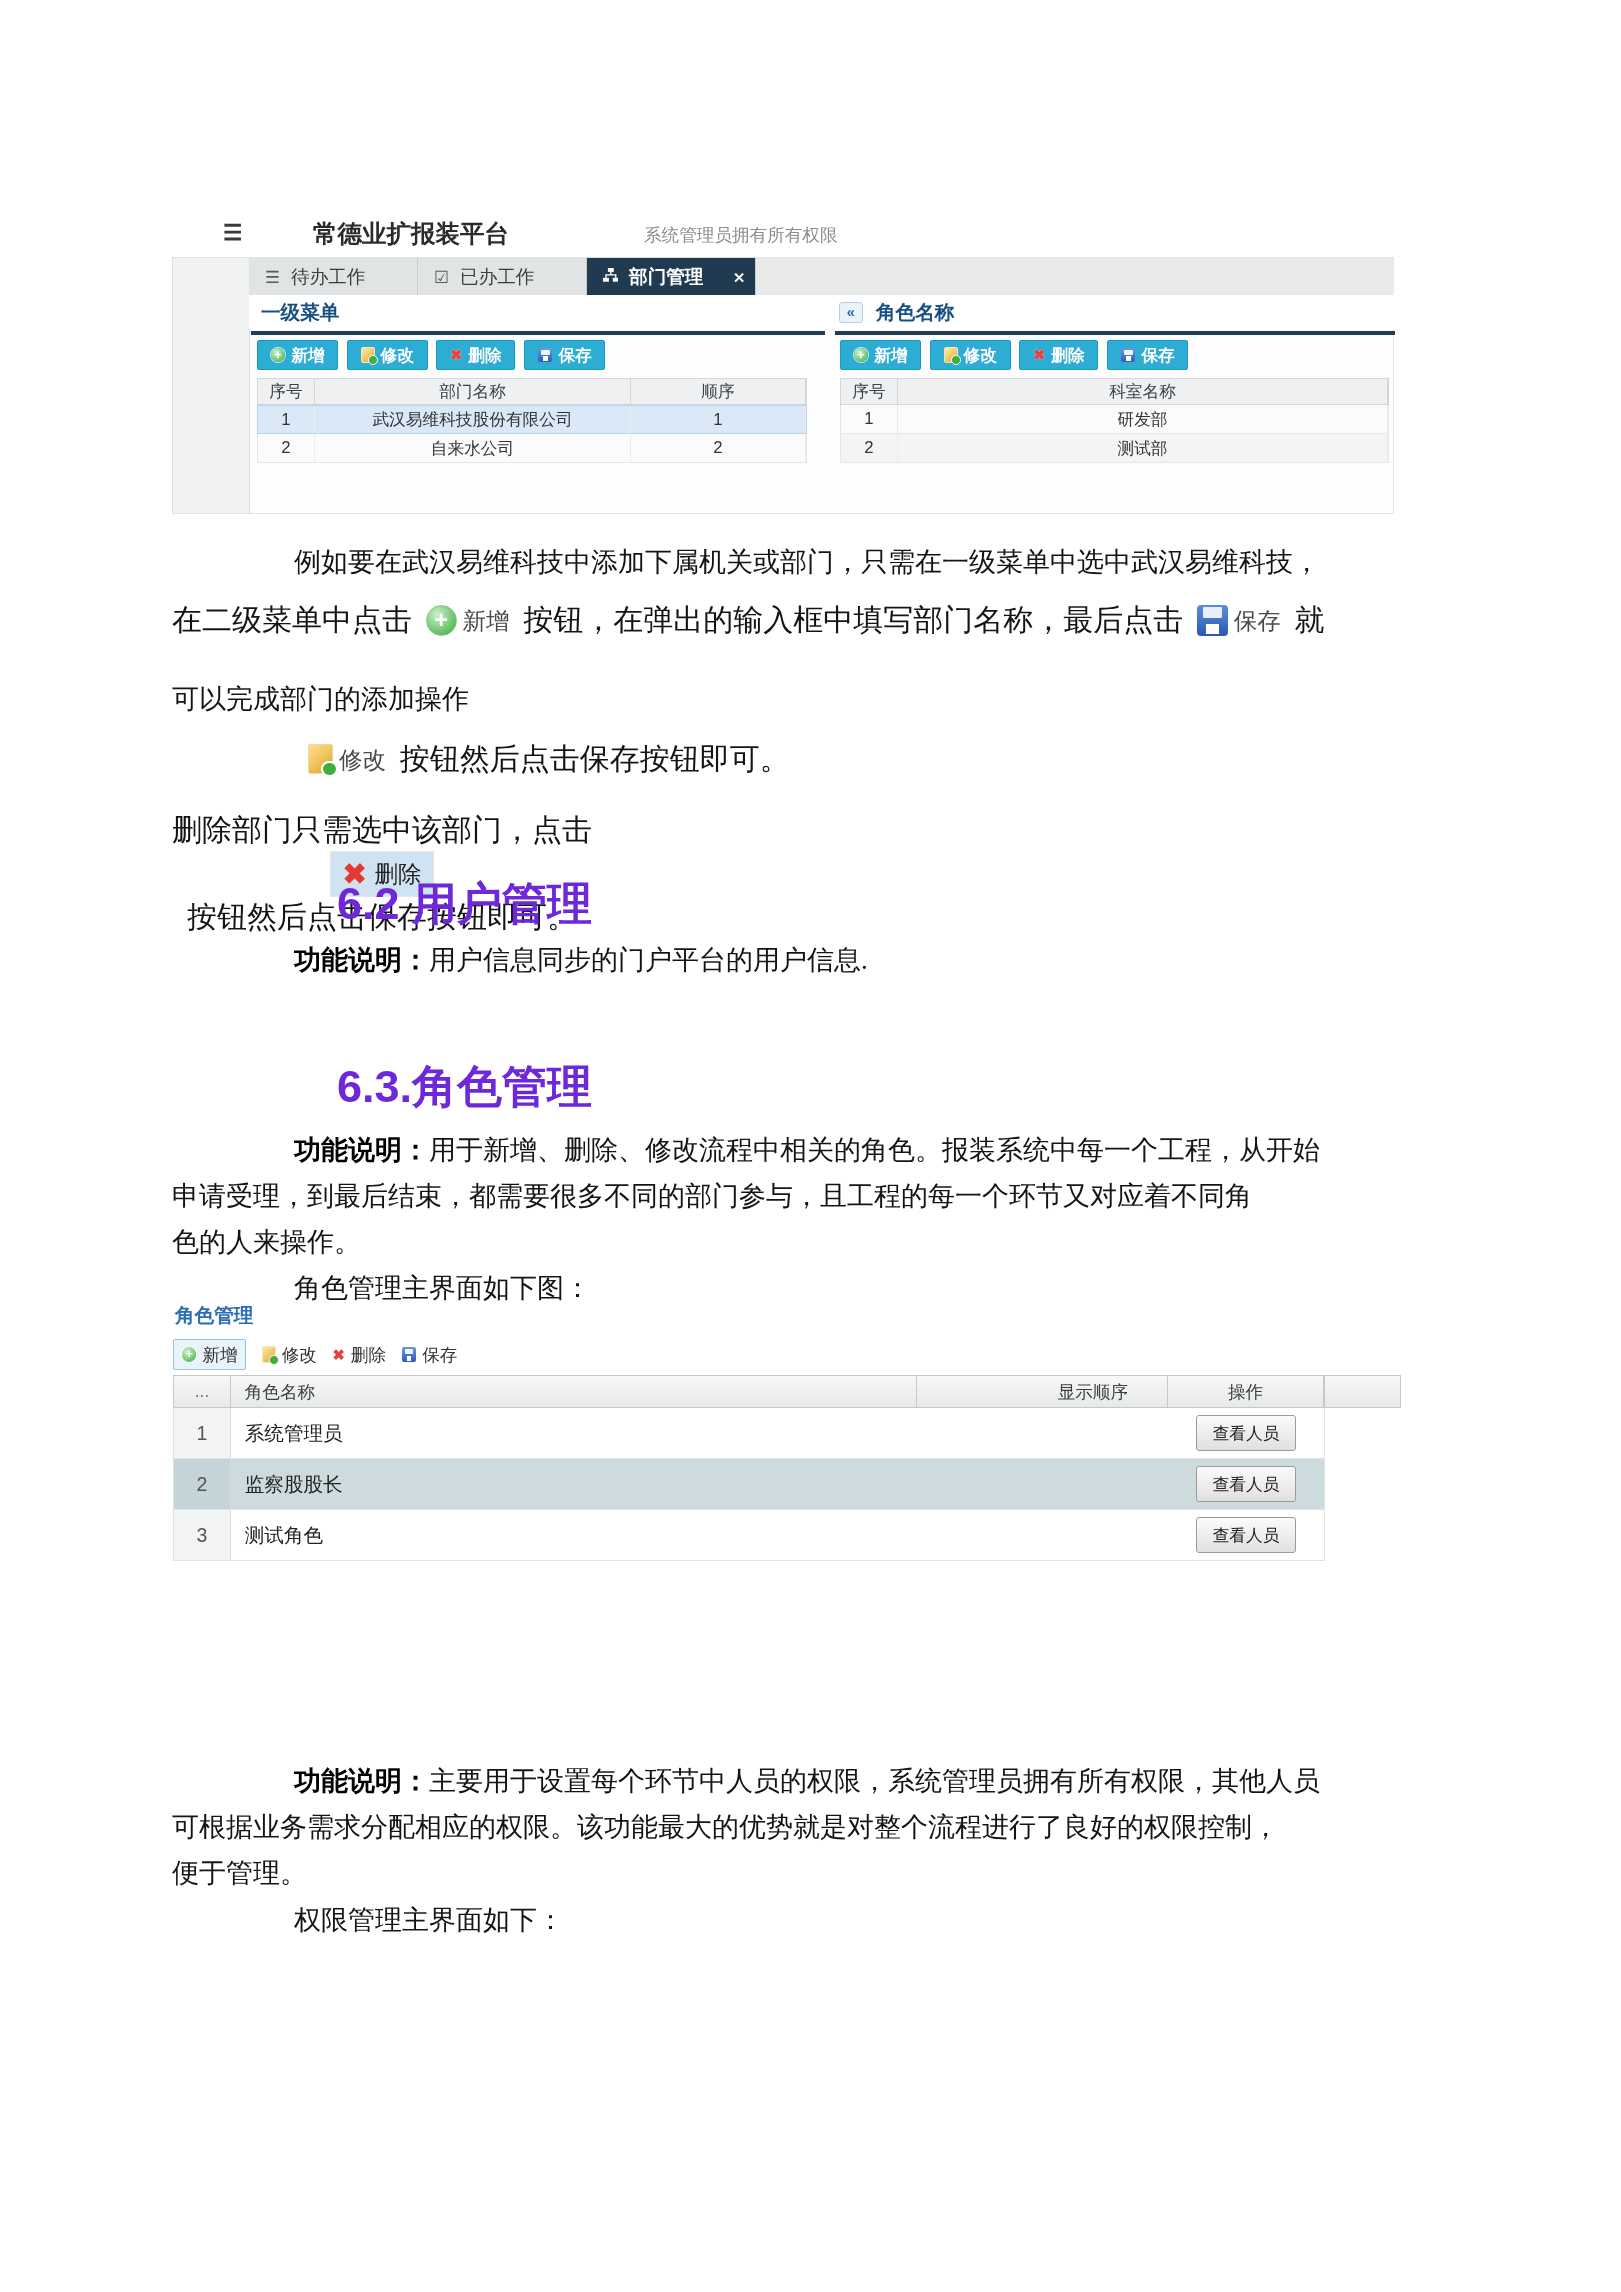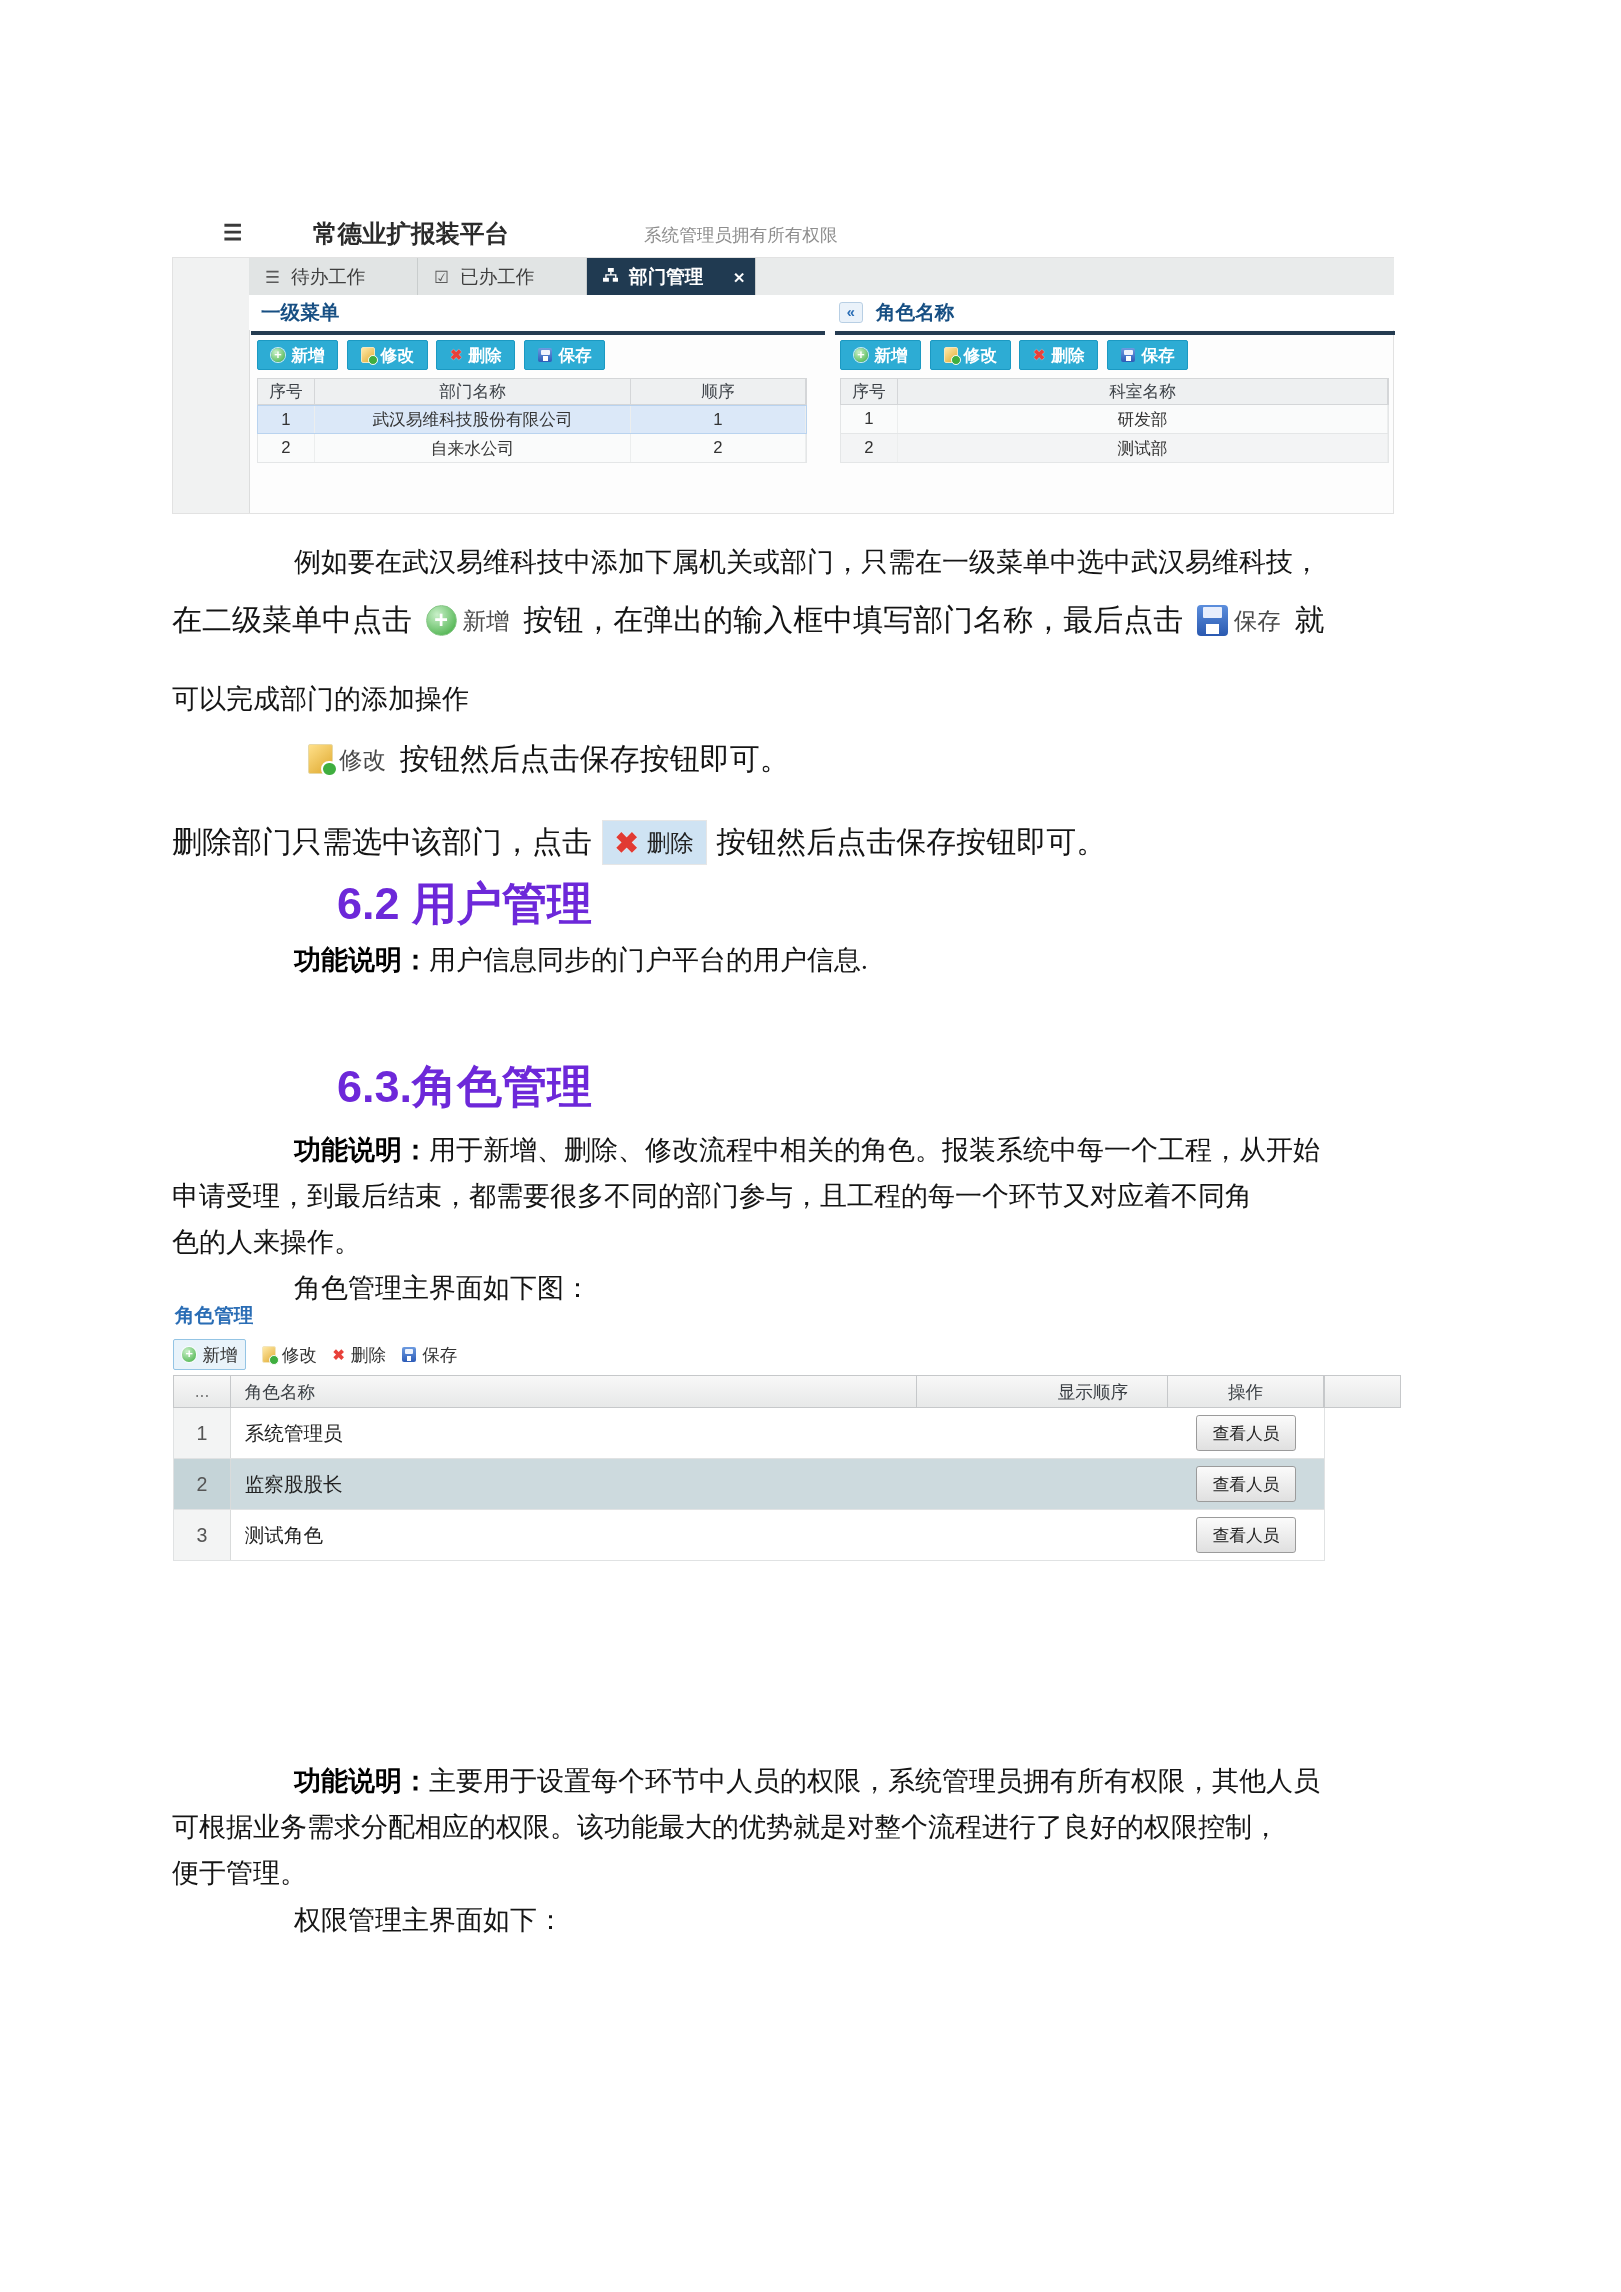--- a/index.html
+++ b/index.html
@@ -267,21 +267,21 @@
   <div class="pline" style="left:172px; top:678px;">可以完成部门的添加操作</div>
 
   <div class="pflex" style="left:294px; top:727px; height:65px;">
     <span class="inl">
       <span class="li li-edit"></span>
       <span class="inl-label">修改</span>
     </span>
     <span>按钮然后点击保存按钮即可。</span>
   </div>
 
-  <div class="pflex" style="left:172px; top:810px; height:65px;">
+  <div class="pflex" style="left:172px; top:810px; height:65px;flex-direction:column;">
     <span>删除部门只需选中该部门，点击</span>
     <span class="inl-del-box">
       <span class="li li-del"></span>
       <span class="inl-label">删除</span>
     </span>
     <span>按钮然后点击保存按钮即可。</span>
   </div>
 
   <div class="h2" style="left:337px; top:874px;">6.2 用户管理</div>
   <div class="pline" style="left:294px; top:939px;">

